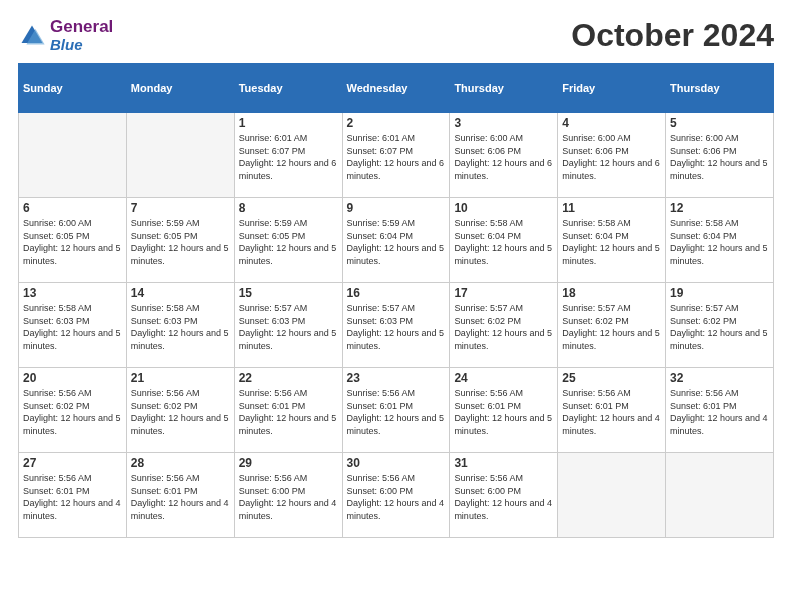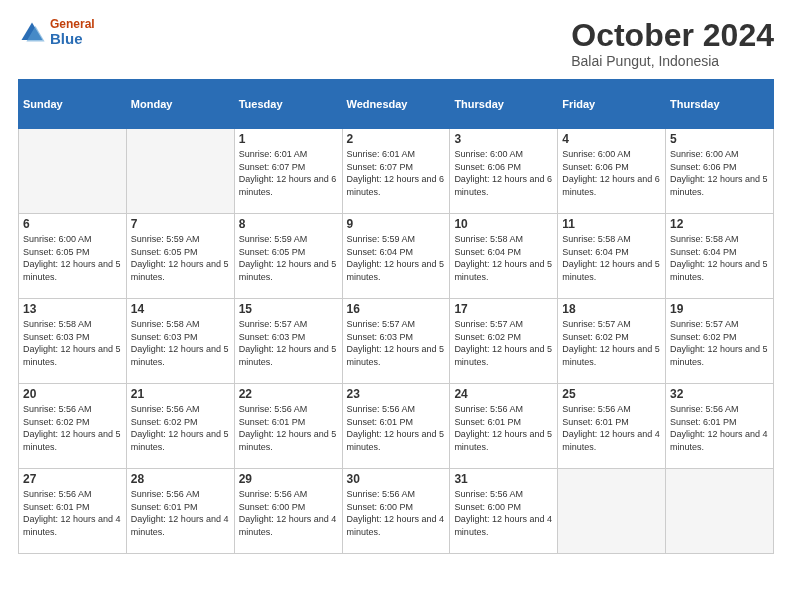--- a/index.html
+++ b/index.html
@@ -25,28 +25,29 @@
       display: flex;
       align-items: center;
       gap: 4px;
     }
     .logo-text {
       display: flex;
       flex-direction: column;
       line-height: 1.1;
     }
     .logo-general {
-      font-size: 12px;
-      font-weight: bold;
-      color: #c2410c;
+      font-size: 17px;
+      font-weight: bold;
+      color: #701a75;
     }
     .logo-blue {
       font-size: 15px;
       font-weight: bold;
       color: #2a6db5;
+      font-style: italic;
     }
     .logo-icon {
       width: 28px;
       height: 28px;
     }
     .title-block {
       margin-left: 32px;
     }
     .month-title {
       font-size: 32px;
@@ -106,21 +107,20 @@
         <polygon points="20,5 35,30 5,30" fill="#2a6db5"></polygon>
         <polygon points="25,10 38,32 12,32" fill="#5a9fd4" opacity="0.6"></polygon>
       </svg>
       <div class="logo-text">
         <span class="logo-general">General</span>
         <span class="logo-blue">Blue</span>
       </div>
     </div>
     <div class="title-block">
       <div class="month-title">October 2024</div>
-      <div class="location">Balai Pungut, Indonesia</div>
     </div>
   </div>
 
   <table class="calendar">
     <thead>
       <tr>
       <th>Sunday</th>
           <th>Monday</th>
           <th>Tuesday</th>
           <th>Wednesday</th>

